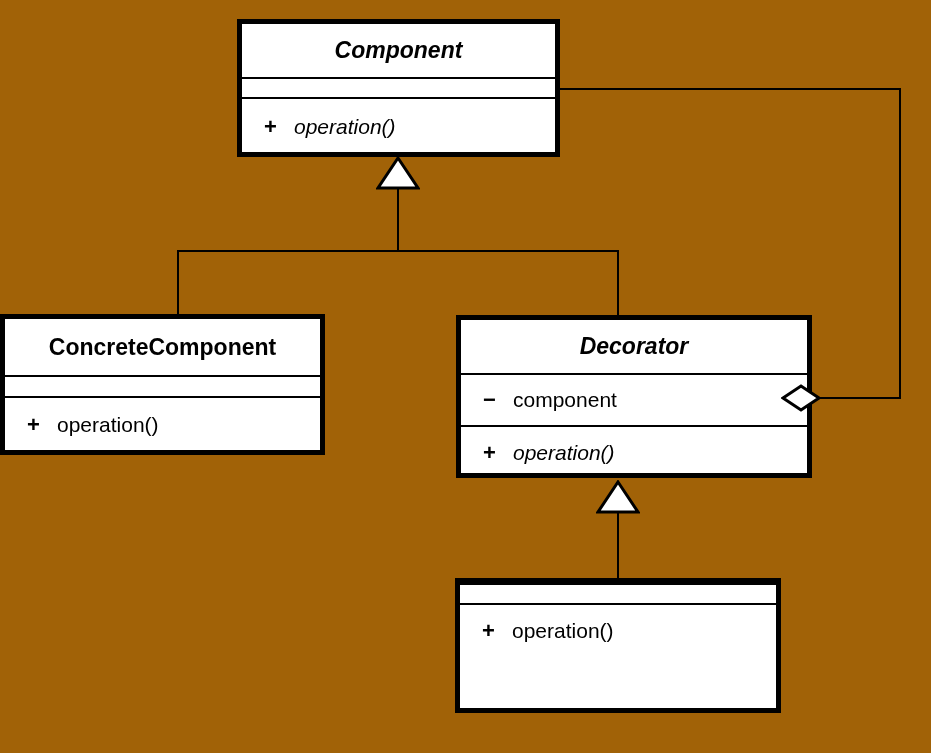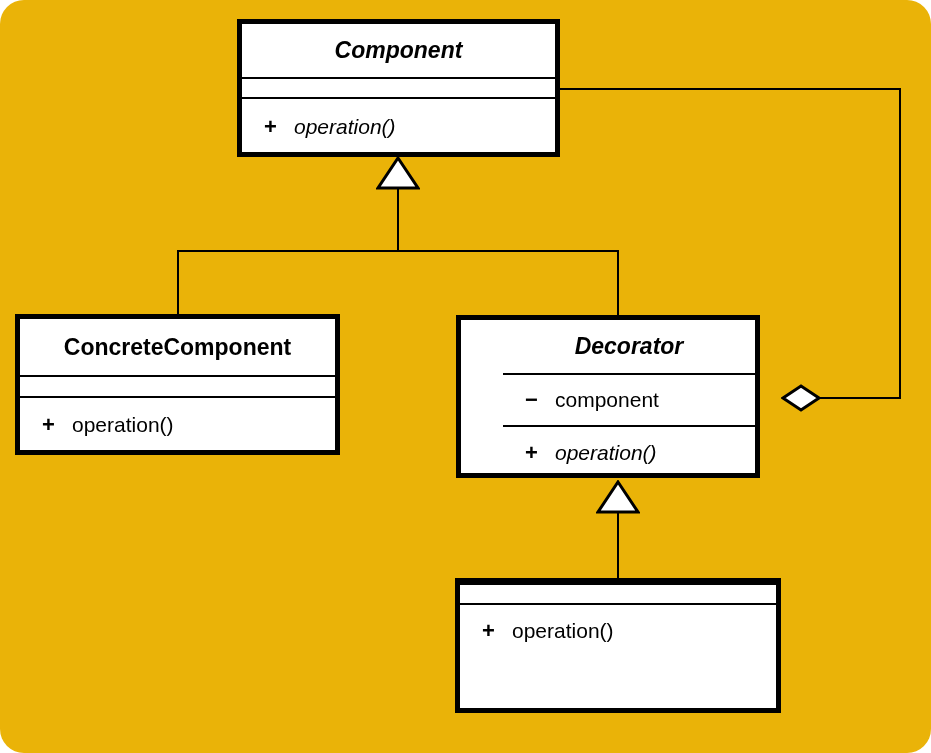--- a/index.html
+++ b/index.html
@@ -10,23 +10,22 @@
   }
   body {
     font-family: "Liberation Sans", sans-serif;
     color: #000000;
   }
 
   #canvas {
     position: relative;
     width: 931px;
     height: 753px;
-    background: #eab308;
+    background: #a16207;
     overflow: hidden;
-    border-radius: 24px;
   }
 
   
   .uml-class {
     position: absolute;
     box-sizing: border-box;
     background: #ffffff;
     border: 5px solid #000000;
     z-index: 3;
   }
@@ -142,34 +141,34 @@
     <div class="uml-compartment empty" style="height:18px;"></div>
     <div class="uml-divider"></div>
     <div class="uml-compartment" style="height:55px; padding-left:22px;">
       <span class="member">
         <span class="member-vis">+</span>
         <span class="member-name abstract">operation()</span>
       </span>
     </div>
   </div>
 
-  <div class="uml-class" style="left:15px; top:314px; width:325px; height:141px;">
+  <div class="uml-class" style="left:0; top:314px; width:325px; height:141px;">
     <div class="uml-title" style="height:56px;">ConcreteComponent</div>
     <div class="uml-divider"></div>
     <div class="uml-compartment empty" style="height:19px;"></div>
     <div class="uml-divider"></div>
     <div class="uml-compartment" style="height:54px; padding-left:22px;">
       <span class="member">
         <span class="member-vis">+</span>
         <span class="member-name">operation()</span>
       </span>
     </div>
   </div>
 
-  <div class="uml-class" style="left:456px; top:315px; width:304px; height:163px;padding-left:42px;">
+  <div class="uml-class" style="left:456px; top:315px; width:356px; height:163px;">
     <div class="uml-title abstract" style="height:53px;">Decorator</div>
     <div class="uml-divider"></div>
     <div class="uml-compartment" style="height:50px; padding-left:22px;">
       <span class="member">
         <span class="member-vis">−</span>
         <span class="member-name">component</span>
       </span>
     </div>
     <div class="uml-divider"></div>
     <div class="uml-compartment" style="height:51px; padding-left:22px;">

